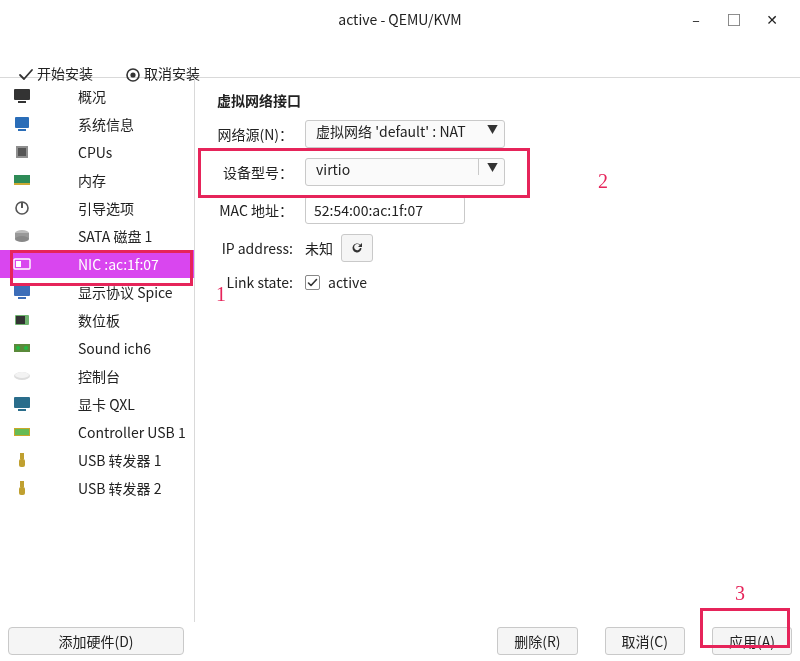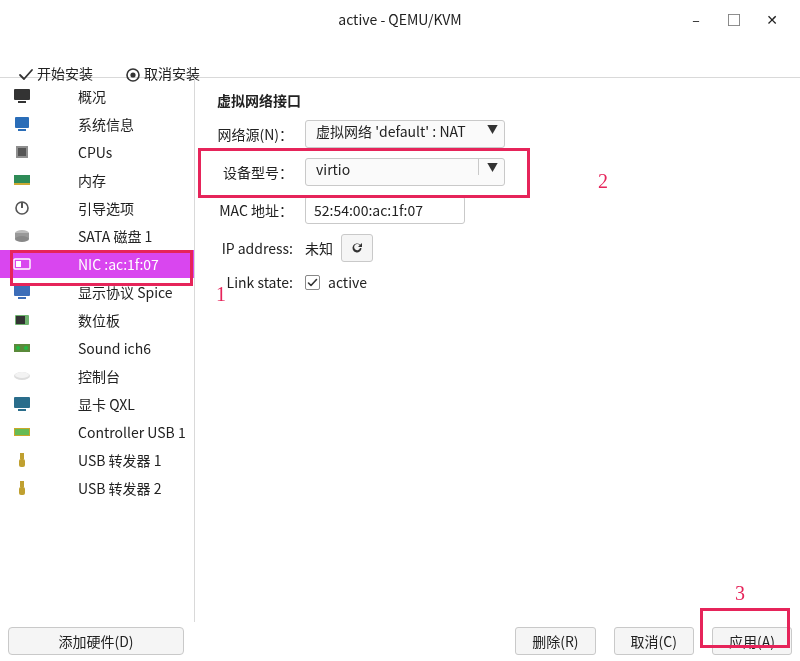--- a/index.html
+++ b/index.html
@@ -194,21 +194,21 @@
     border-radius: 4px;
     background: #f5f5f5;
     display: inline-flex;
     align-items: center;
     justify-content: center;
     font-size: 14px;
     cursor: default;
   }
   .rightbtns {
     display: flex;
-    gap: 18px;
+    gap: 27px;
   }
   .btn {
     height: 28px;
     padding: 0 16px;
     border: 1px solid #c9c9c9;
     border-radius: 3px;
     background: #f5f5f5;
     display: inline-flex;
     align-items: center;
     justify-content: center;

